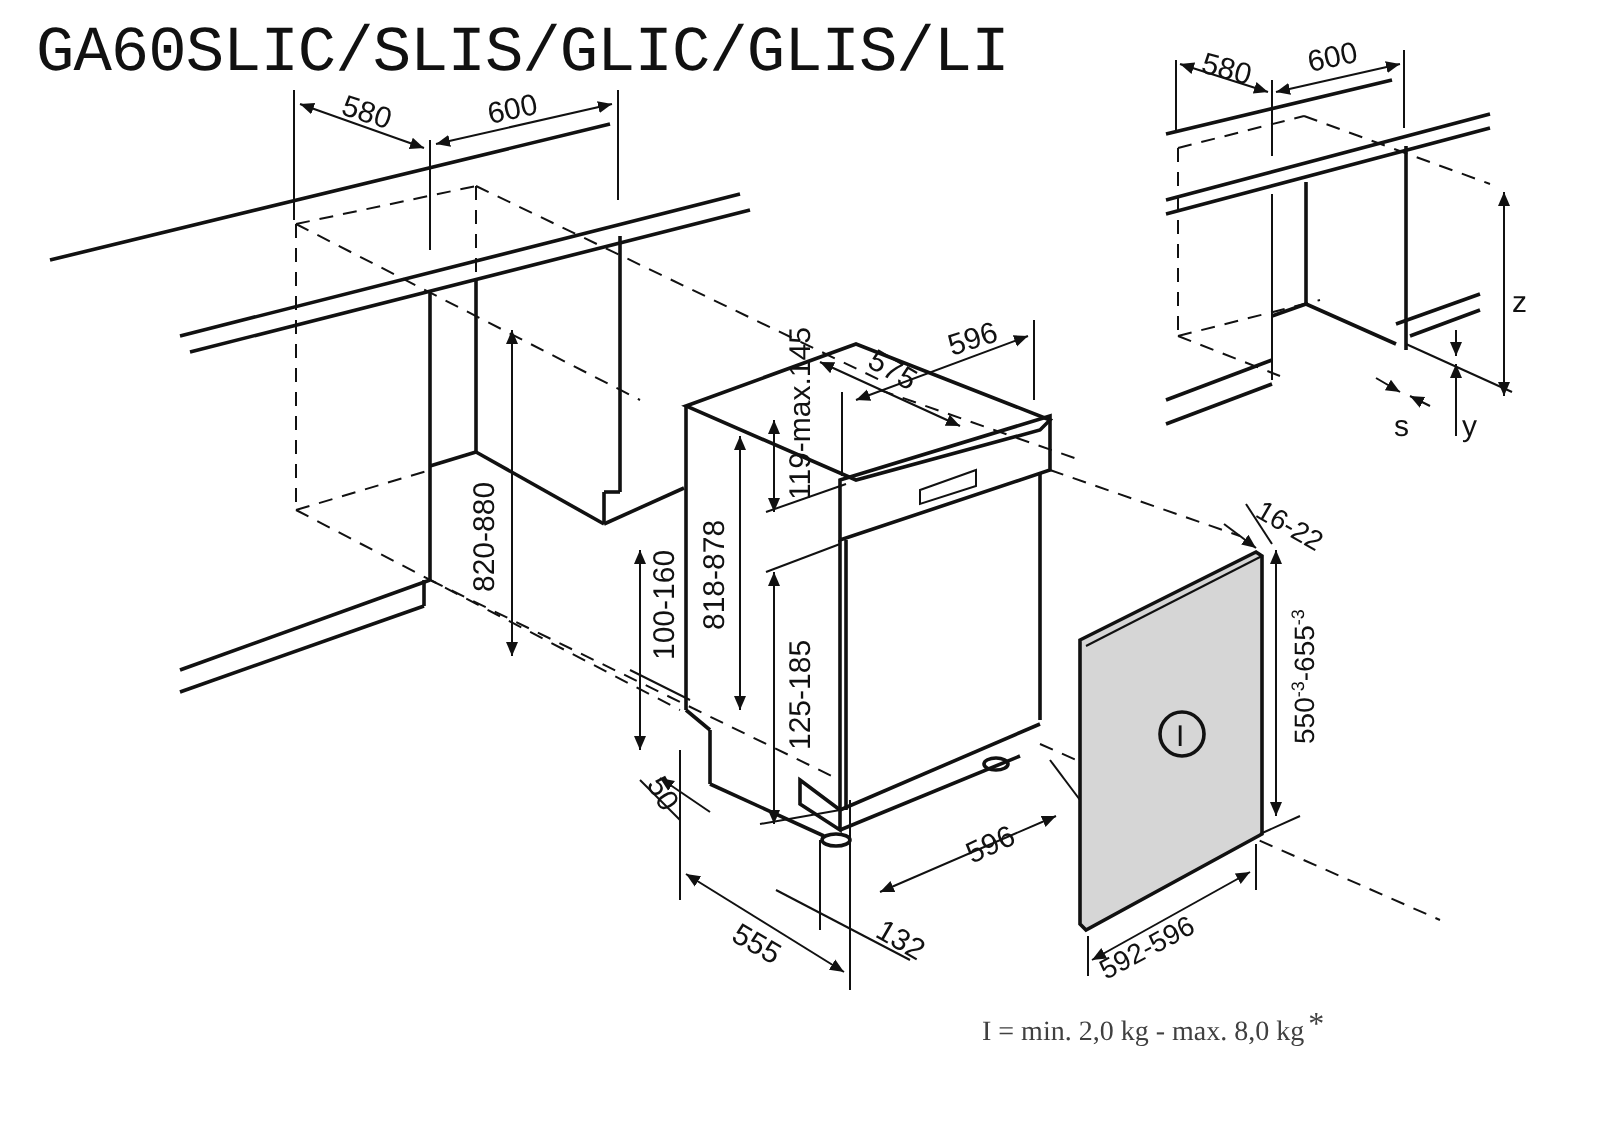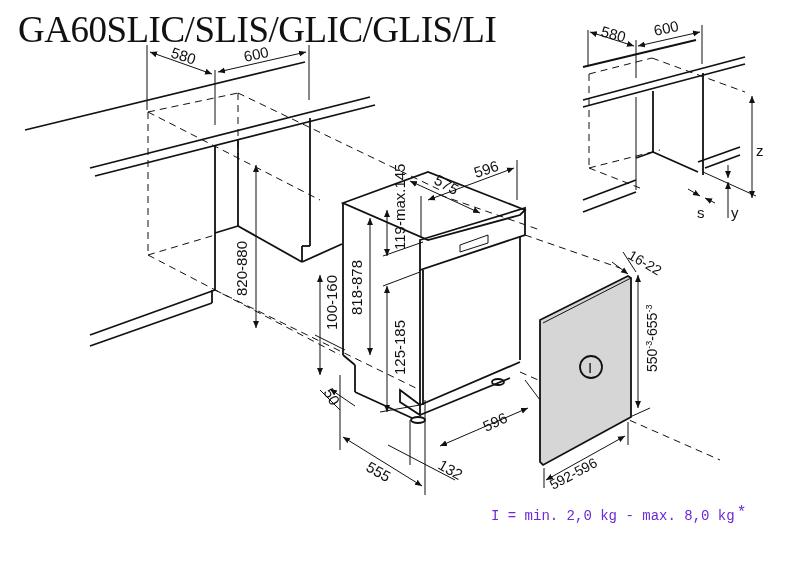--- a/index.html
+++ b/index.html
@@ -1,18 +1,18 @@
 <!DOCTYPE html>
 <html><head>
 <meta charset="utf-8">
 <style>
   html, body { margin: 0; padding: 0; background: #ffffff; }
   body { width: 800px; height: 561px; position: relative; overflow: hidden; font-family: "Liberation Sans", sans-serif; }
-  #title { position: absolute; left: 18px; top: 8px; font-size: 37px; color: #111; letter-spacing: -0.5px; font-family: Liberation Serif, serif; }
-  #footnote { position: absolute; left: 491px; top: 507px; font-size: 14px; color: #6d28d9; font-family: Liberation Mono, monospace; }
+  #title { position: absolute; left: 18px; top: 8px; font-size: 32px; color: #111; letter-spacing: -0.5px; font-family: Liberation Mono, monospace; }
+  #footnote { position: absolute; left: 491px; top: 507px; font-size: 14px; color: #404040; font-family: Liberation Serif, serif; }
   #footnote .star { font-size: 16px; position: relative; top: -3px; margin-left: 2px; }
   svg { position: absolute; left: 0; top: 0; }
   .s { stroke: #111; stroke-width: 1.8; fill: none; }
   .t { stroke: #111; stroke-width: 1; fill: none; }
   .d { stroke: #111; stroke-width: 1; fill: none; stroke-dasharray: 7 5; }
   .lbl { font-family: "Liberation Sans", sans-serif; font-size: 14px; fill: #111; }
   .lbl-big { font-family: "Liberation Sans", sans-serif; font-size: 15px; fill: #111; }
   .sup { font-size: 9px; }
 </style>
 </head>

